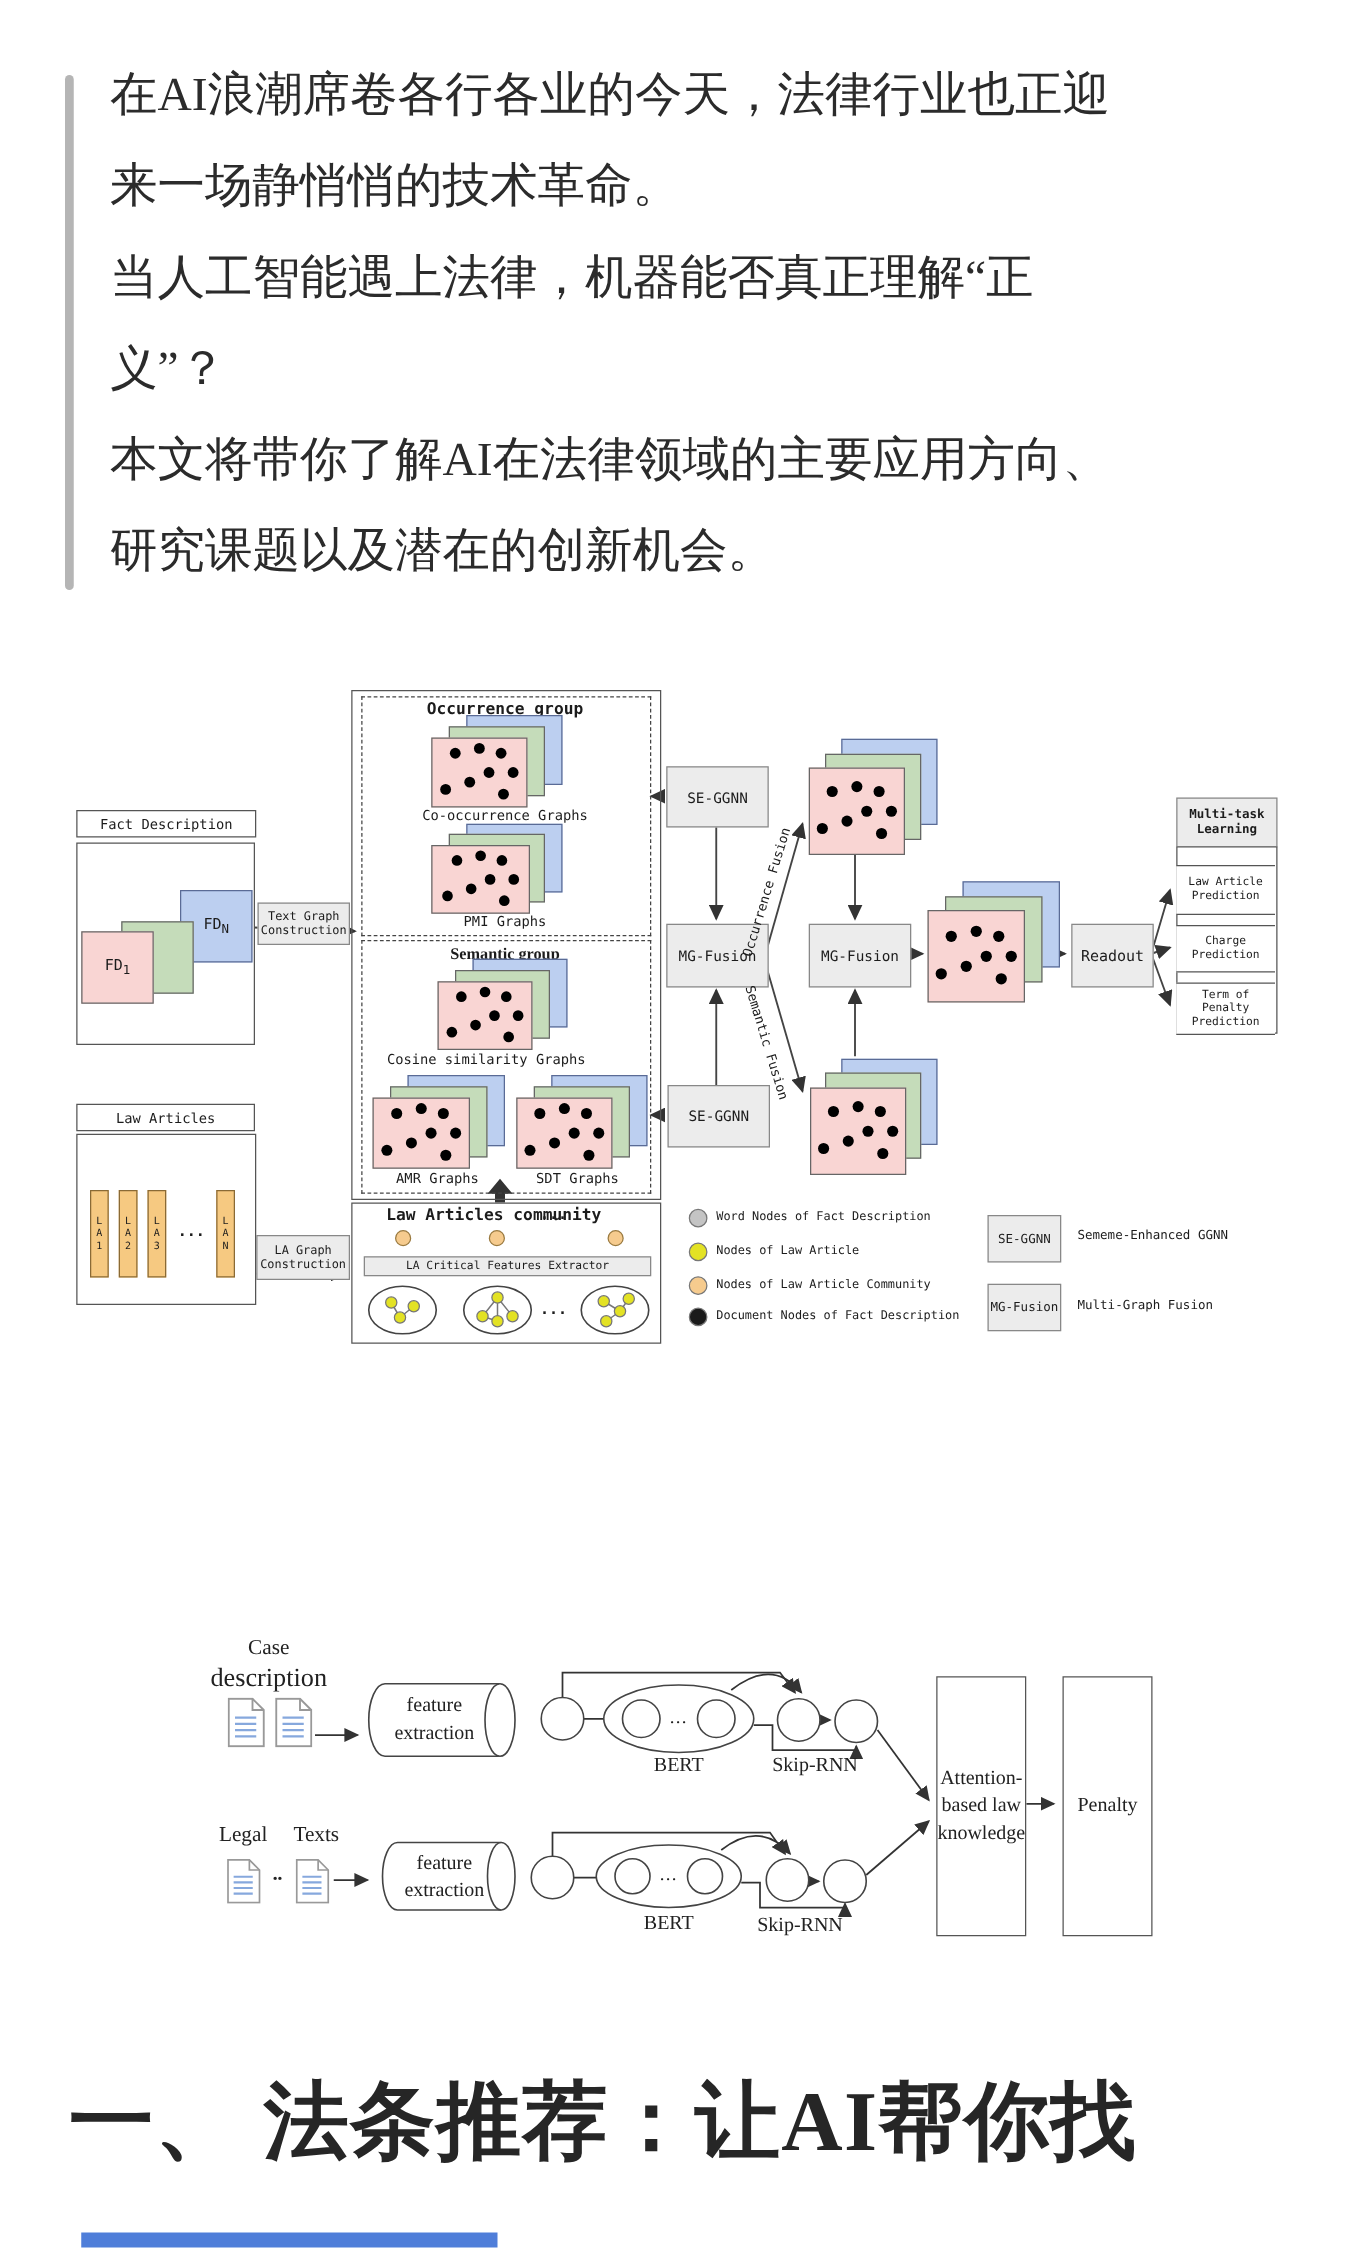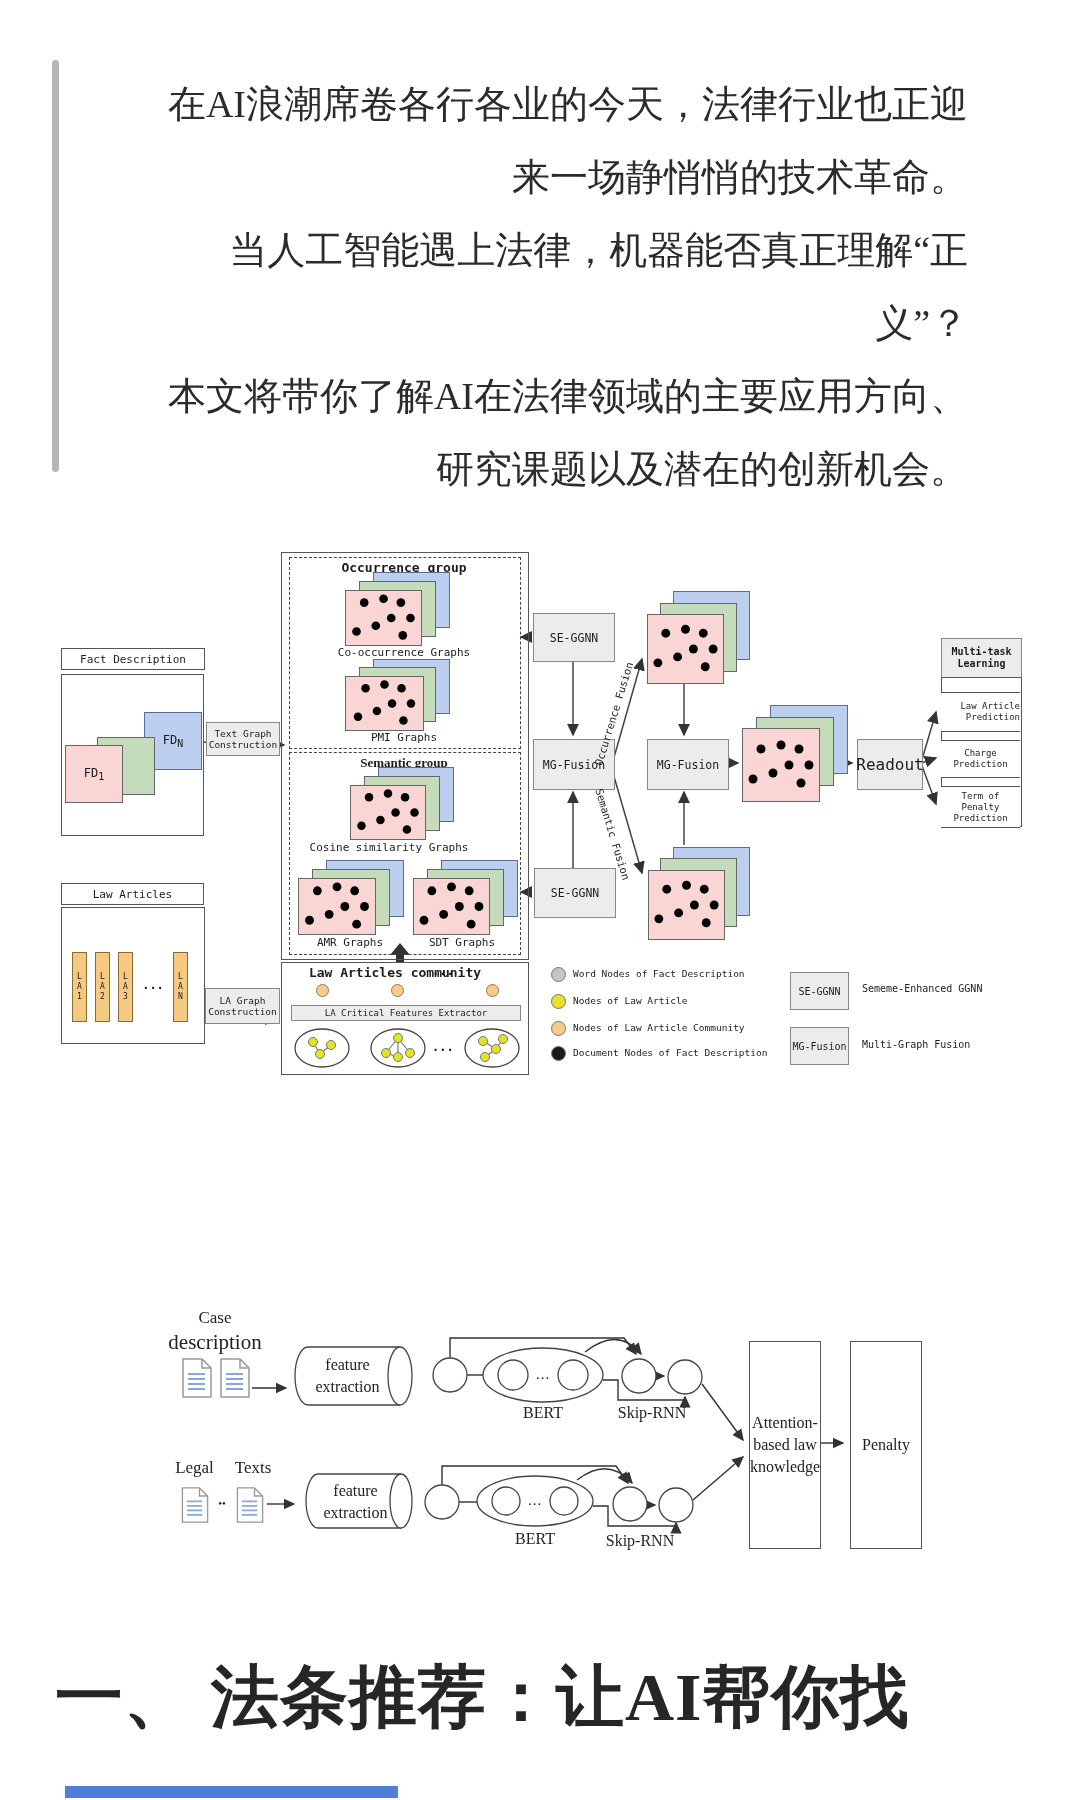--- a/index.html
+++ b/index.html
@@ -5,21 +5,21 @@
   html,body{margin:0;padding:0;background:#fff;}
   body{width:1080px;height:1800px;position:relative;overflow:hidden;
        font-family:"Liberation Sans",sans-serif;}
   .abs{position:absolute;}
   .mono{font-family:"DejaVu Sans Mono",monospace;color:#1c1c1c;}
   .serif{font-family:"Liberation Serif",serif;color:#222;}
   .ctr{display:flex;align-items:center;justify-content:center;text-align:center;}
   .lblc{text-align:center;}
   
   #quote-bar{left:52px;top:60px;width:7px;height:412px;background:var(--quote_bar);border-radius:4px;}
-  #quote-text{left:88px;top:68px;width:880px;font-size:38px;line-height:73px;color:#2b2b2b;text-align:right;}
+  #quote-text{left:88px;top:40px;width:880px;font-size:38px;line-height:73px;color:#2b2b2b;}
   
   .box{border:1.5px solid #555;background:#fff;}
   .gbox{border:1.5px solid #888;background:var(--box_gray);}
   .dash{border:1.6px dashed #444;background:transparent;}
   .card{border:1.2px solid #666;position:absolute;}
   .pinkc{background:var(--card_pink);}
   .greenc{background:var(--card_green);}
   .bluec{background:var(--card_blue);border-color:#5a6b96;}
   .net{width:100%;height:100%;display:block;}
   .strip{background:var(--la_strip);border:1px solid #8a6a35;writing-mode:vertical-rl;
@@ -195,29 +195,29 @@
     </div>
 
   <div class="card bluec" style="left:770px;top:160px;width:76px;height:67px;"></div>
   <div class="card greenc" style="left:756px;top:172px;width:76px;height:67px;"></div>
   <div class="card pinkc" style="left:742px;top:183px;width:76px;height:72px;--nm:var(--node_red);--s1:var(--node_red);--s2:var(--node_red);">
       <svg class="net" viewBox="0 0 76 56">
         <use href="#netg"></use>
       </svg>
     </div>
 
-  <div class="abs gbox mono ctr" style="left:857px;top:194px;width:64px;height:49px;font-size:16px;">
+  <div class="abs gbox mono ctr" style="left:857px;top:194px;width:64px;height:49px;font-size:12px;">
       <span>Readout</span>
     </div>
 
   <div class="abs gbox mono ctr" style="left:941px;top:93px;width:79px;height:38px;font-size:10px;font-weight:bold;line-height:12px;">
       <span>Multi-task Learning</span>
     </div>
   <div class="abs box" style="left:941px;top:132px;width:79px;height:148px;">
-    <div class="cellbox ctr mono" style="position:absolute;left:-1px;top:14px;width:79px;height:38px;font-size:9px;line-height:11px;text-align:right;">
+    <div class="cellbox ctr mono" style="position:absolute;left:-1px;top:14px;width:79px;height:38px;font-size:9px;line-height:11px;">
         <span>Law Article Prediction</span>
       </div>
     <div class="cellbox ctr mono" style="position:absolute;left:-1px;top:62px;width:79px;height:36px;font-size:9px;line-height:11px;">
         <span>Charge Prediction</span>
       </div>
     <div class="cellbox ctr mono" style="position:absolute;left:-1px;top:108px;width:79px;height:40px;font-size:9px;line-height:11px;">
         <span>Term of Penalty Prediction</span>
       </div>
   </div>
 

